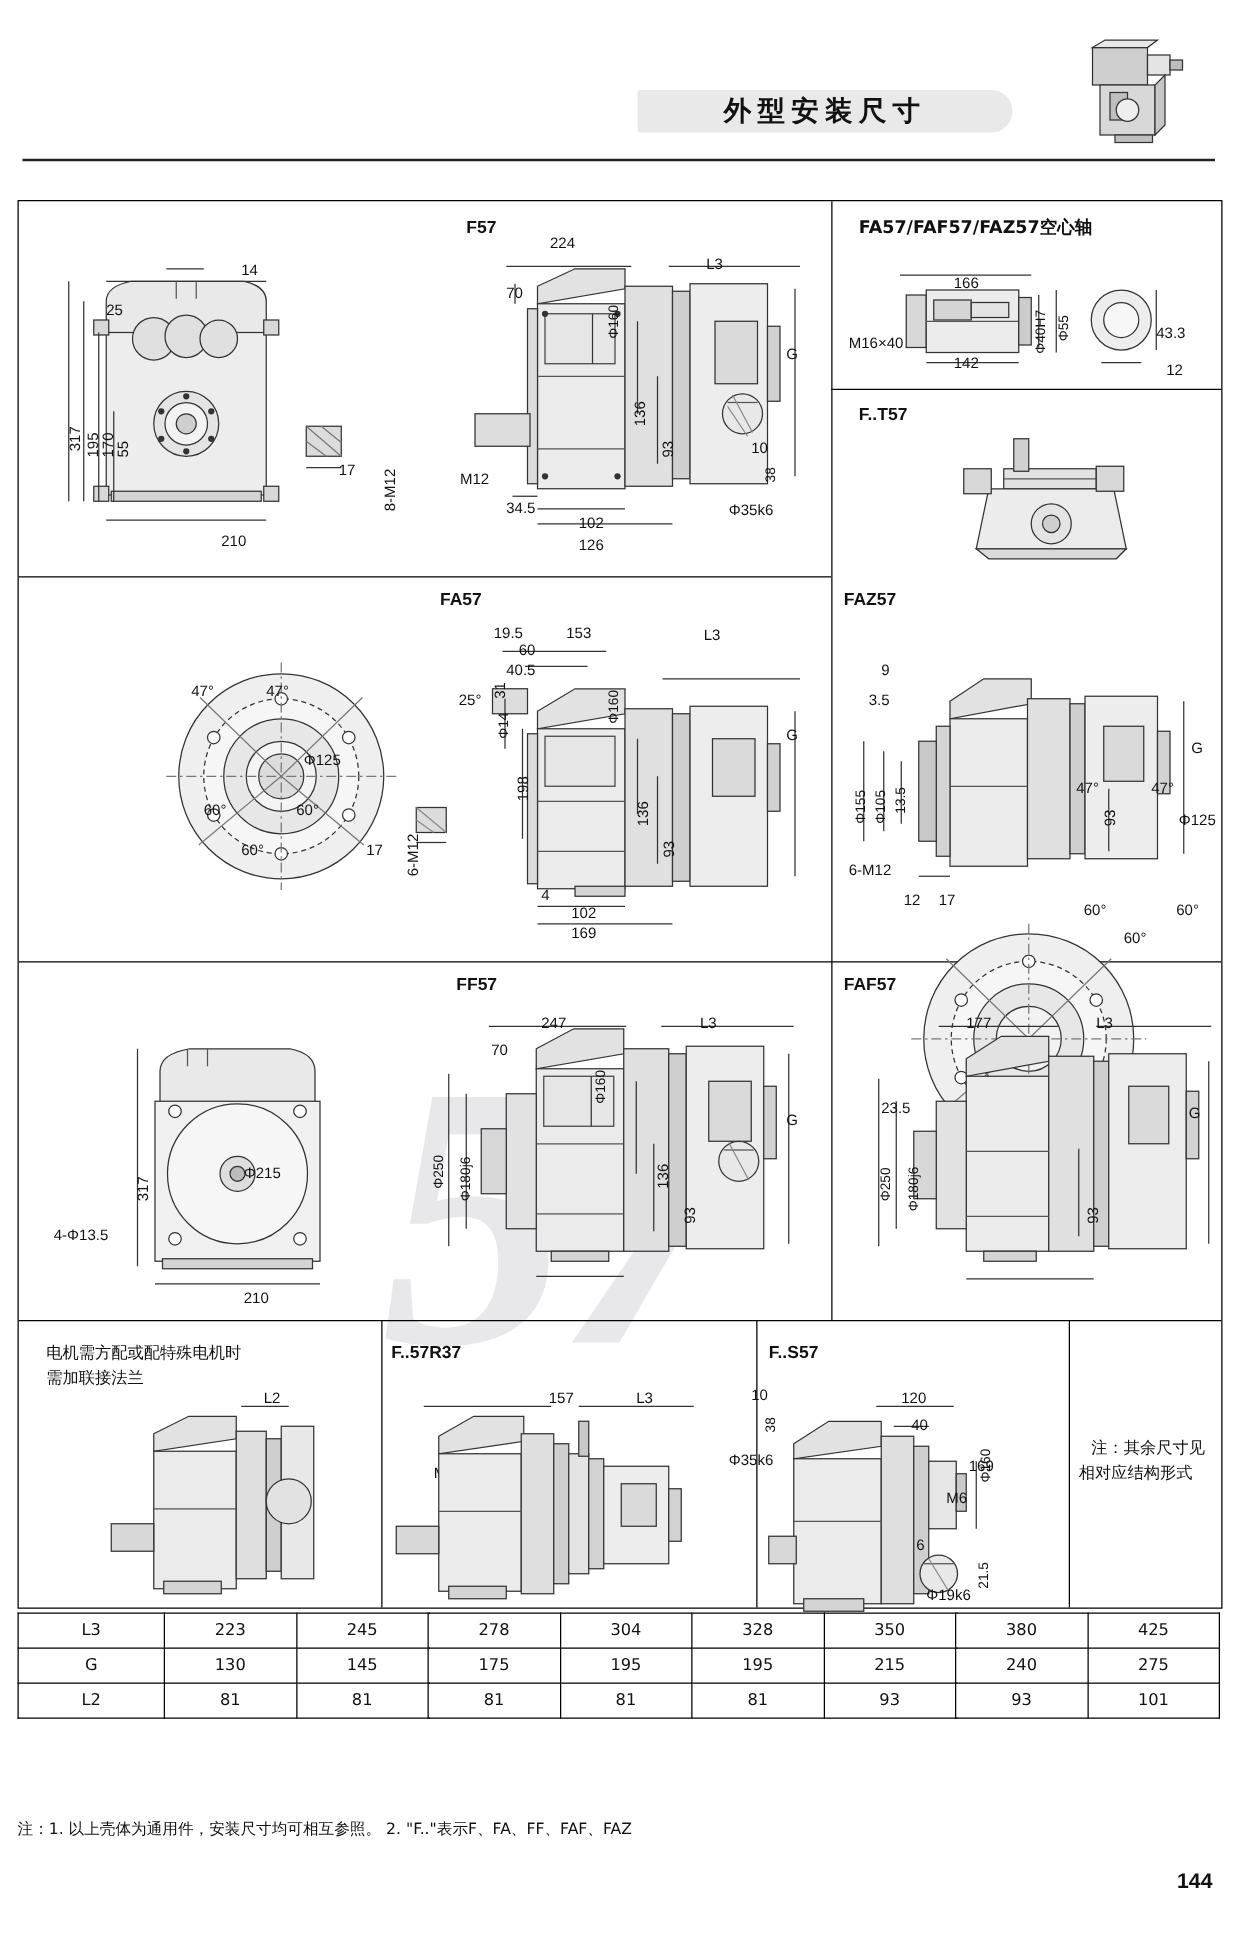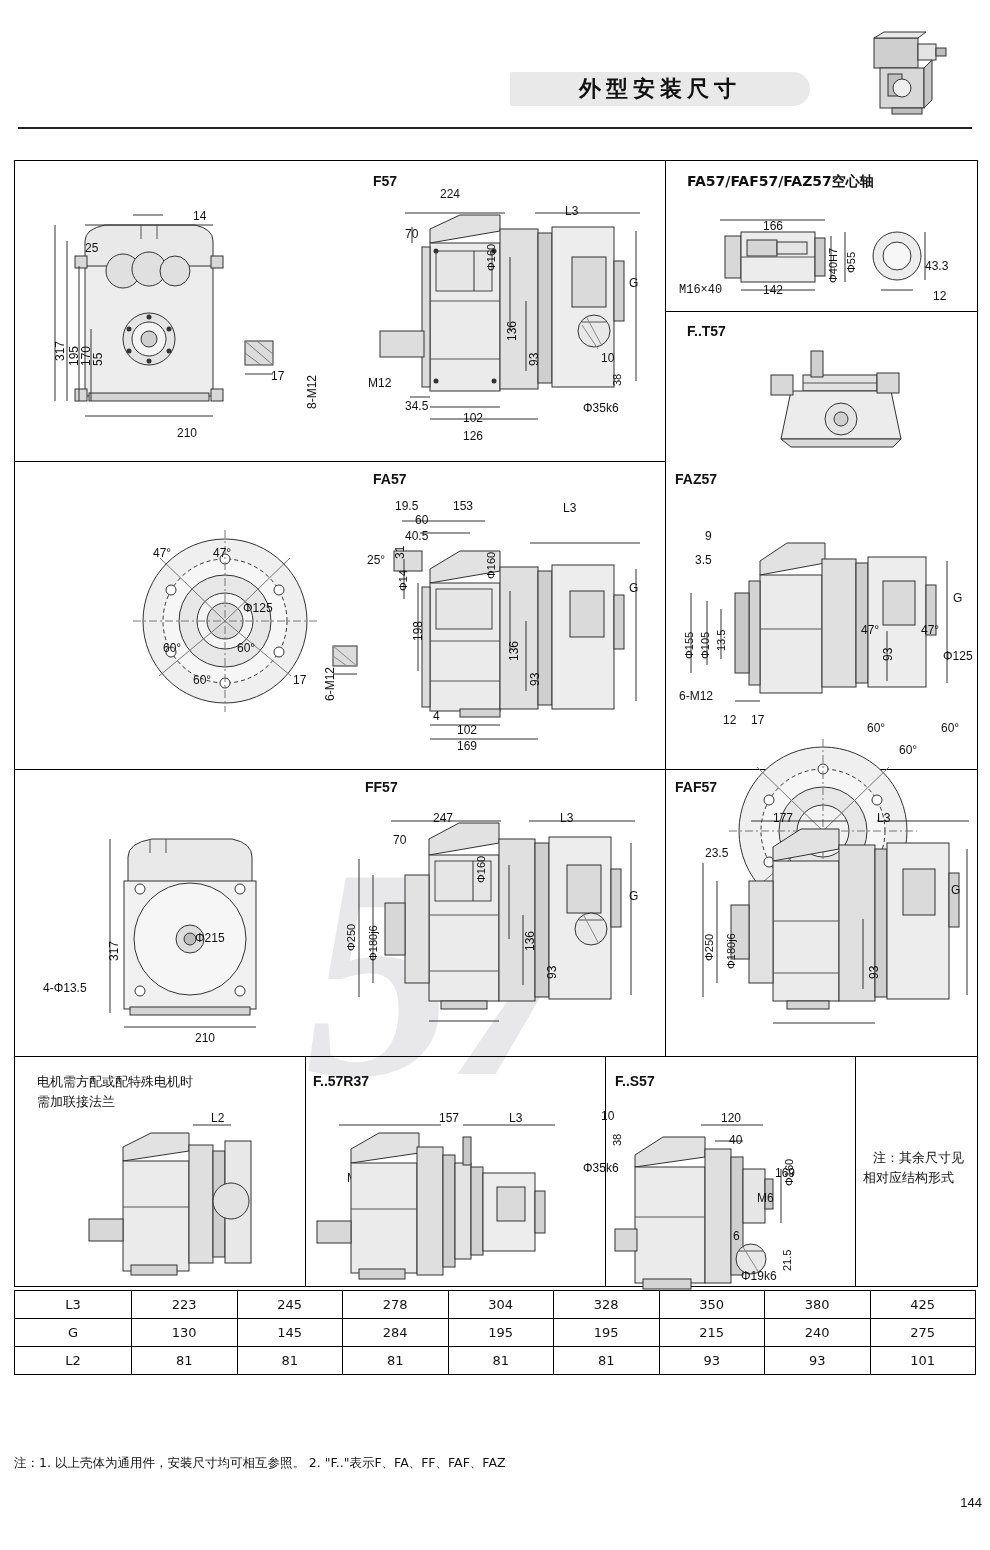--- a/index.html
+++ b/index.html
@@ -48,21 +48,21 @@
   }
   .frame > *{position:absolute;}
   .layer{z-index:2;}
 
   
   .tbl{position:absolute;left:14px;top:1290px;width:962px;border-collapse:collapse;}
   .tbl td{border:1px solid #000;text-align:center;font-size:13px;height:27px;padding:0 2px;
           font-family:"DejaVu Sans",sans-serif;}
   .tbl td.hdlab{width:112px;font-size:13px;}
   .note{position:absolute;left:14px;top:1455px;font-size:12.5px;font-family:"DejaVu Sans",sans-serif;}
-  .pagenum{position:absolute;right:8px;top:1495px;font-size:13px;font-weight:normal;}
+  .pagenum{position:absolute;right:20px;top:1495px;font-size:17px;font-weight:bold;}
   svg{display:block;overflow:visible;}
 </style>
 </head>
 <body>
 
 <div class="page">
 
   <div class="header">
     <div class="title-band">
       <span>外型安装尺寸</span>
@@ -94,21 +94,21 @@
     <div class="divider" style="left:0;top:895px;width:962px;height:1px;"></div>
     <div class="divider" style="left:650px;top:300px;width:1px;height:308px;"></div>
     <div class="divider" style="left:650px;top:608px;width:1px;height:287px;"></div>
     <div class="divider" style="left:840px;top:895px;width:1px;height:230px;"></div>
     <div class="divider" style="left:290px;top:895px;width:1px;height:230px;"></div>
     <div class="divider" style="left:590px;top:895px;width:1px;height:230px;"></div>
 
     <div class="lbl b layer" style="left:358px;top:12px;text-align:center;">F57</div>
     <div class="lbl b cn layer" style="left:672px;top:12px;">FA57/FAF57/FAZ57空心轴</div>
     <div class="lbl b layer" style="left:672px;top:162px;">F..T57</div>
-    <div class="lbl b layer" style="left:358px;top:310px;">FA57</div>
+    <div class="lbl b layer" style="left:337px;top:310px;">FA57</div>
     <div class="lbl b layer" style="left:660px;top:310px;">FAZ57</div>
     <div class="lbl b layer" style="left:350px;top:618px;">FF57</div>
     <div class="lbl b layer" style="left:660px;top:618px;">FAF57</div>
     <div class="lbl b layer" style="left:298px;top:912px;">F..57R37</div>
     <div class="lbl b layer" style="left:600px;top:912px;">F..S57</div>
 
     <svg class="layer" style="left:30px;top:50px;" width="280" height="240">
 
       <path d="M40 55 L40 30 Q40 18 60 14 L150 14 Q168 18 168 30 L168 55" fill="#e9e9e9" stroke="#333"></path>
       <rect x="40" y="55" width="128" height="130" fill="#ededed" stroke="#333"></rect>
@@ -217,21 +217,21 @@
       <rect x="130" y="32" width="10" height="38" fill="#cccccc" stroke="#333"></rect>
       <line x1="56" y1="84" x2="130" y2="84" stroke="#333"></line>
       <line x1="146" y1="30" x2="146" y2="72" stroke="#333"></line>
       <line x1="160" y1="26" x2="160" y2="76" stroke="#333"></line>
       <circle cx="212" cy="50" r="24" fill="#ededed" stroke="#333"></circle>
       <circle cx="212" cy="50" r="14" fill="#f7f7f7" stroke="#333"></circle>
       <line x1="240" y1="26" x2="240" y2="74" stroke="#333"></line>
       <line x1="196" y1="84" x2="228" y2="84" stroke="#333"></line>
     </svg>
     <div class="lbl layer" style="left:748px;top:58px;">166</div>
-    <div class="lbl layer" style="left:664px;top:122px;font-family:Liberation Mono, monospace;">M16×40</div>
+    <div class="lbl layer" style="left:664px;top:106px;">M16×40</div>
     <div class="lbl layer" style="left:748px;top:122px;">142</div>
     <div class="lbl vert layer" style="left:812px;top:122px;font-size:11px;">Φ40H7</div>
     <div class="lbl vert layer" style="left:830px;top:112px;font-size:11px;">Φ55</div>
     <div class="lbl layer" style="left:910px;top:98px;">43.3</div>
     <div class="lbl layer" style="left:918px;top:128px;">12</div>
 
     <svg class="layer" style="left:748px;top:182px;" width="200" height="110">
       <rect x="40" y="32" width="74" height="16" fill="#e2e2e2" stroke="#333"></rect>
       <rect x="48" y="8" width="12" height="26" fill="#d0d0d0" stroke="#333"></rect>
       <path d="M28 48 L128 48 L138 96 L18 96 Z" fill="#ececec" stroke="#333"></path>
@@ -450,21 +450,21 @@
       <line x1="86" y1="174" x2="152" y2="174" stroke="#555"></line>
       <line x1="30" y1="82" x2="30" y2="184" stroke="#333"></line>
       <line x1="16" y1="64" x2="16" y2="198" stroke="#333"></line>
       <line x1="176" y1="120" x2="176" y2="190" stroke="#333"></line>
       <line x1="280" y1="50" x2="280" y2="196" stroke="#333"></line>
       <rect x="100" y="202" width="42" height="8" fill="#d4d4d4" stroke="#333"></rect>
       <line x1="86" y1="224" x2="188" y2="224" stroke="#333"></line>
     </svg>
     <div class="lbl layer" style="left:758px;top:650px;">177</div>
     <div class="lbl layer" style="left:862px;top:650px;">L3</div>
-    <div class="lbl layer" style="left:690px;top:685px;text-align:center;">23.5</div>
+    <div class="lbl layer" style="left:690px;top:718px;text-align:center;">23.5</div>
     <div class="lbl layer" style="left:936px;top:722px;">G</div>
     <div class="lbl vert layer" style="left:852px;top:818px;">93</div>
     <div class="lbl vert layer" style="left:688px;top:800px;font-size:11px;">Φ250</div>
     <div class="lbl vert layer" style="left:710px;top:808px;font-size:11px;">Φ180j6</div>
     <div class="lbl layer" style="left:760px;top:1005px;">169</div>
     <div class="lbl layer" style="left:714px;top:1022px;">4</div>
 
     <div class="lbl cn layer" style="left:22px;top:912px;font-size:13px;">电机需方配或配特殊电机时</div>
     <div class="lbl cn layer" style="left:22px;top:932px;font-size:13px;">需加联接法兰</div>
 
@@ -542,21 +542,21 @@
       <td>304</td>
       <td>328</td>
       <td colspan="2">350</td>
       <td>380</td>
       <td>425</td>
     </tr>
     <tr>
       <td class="hdlab">G</td>
       <td colspan="2">130</td>
       <td colspan="2">145</td>
-      <td colspan="2">284</td>
+      <td colspan="2">175</td>
       <td>195</td>
       <td>195</td>
       <td colspan="2">215</td>
       <td>240</td>
       <td>275</td>
     </tr>
     <tr>
       <td class="hdlab">L2</td>
       <td colspan="2">81</td>
       <td colspan="2">81</td>

